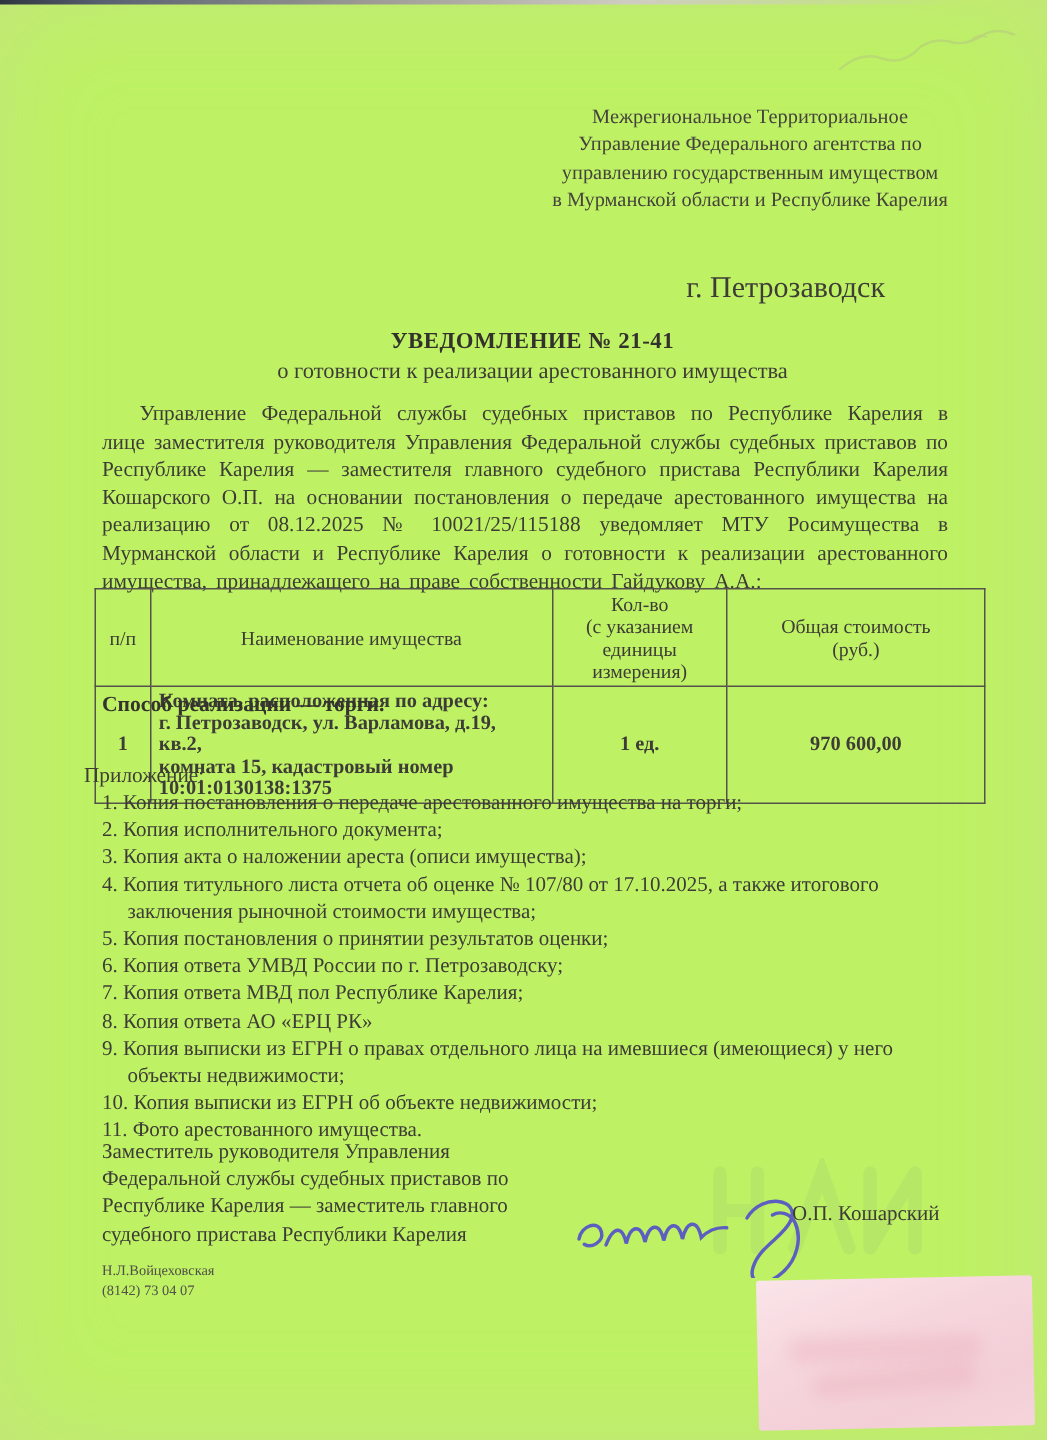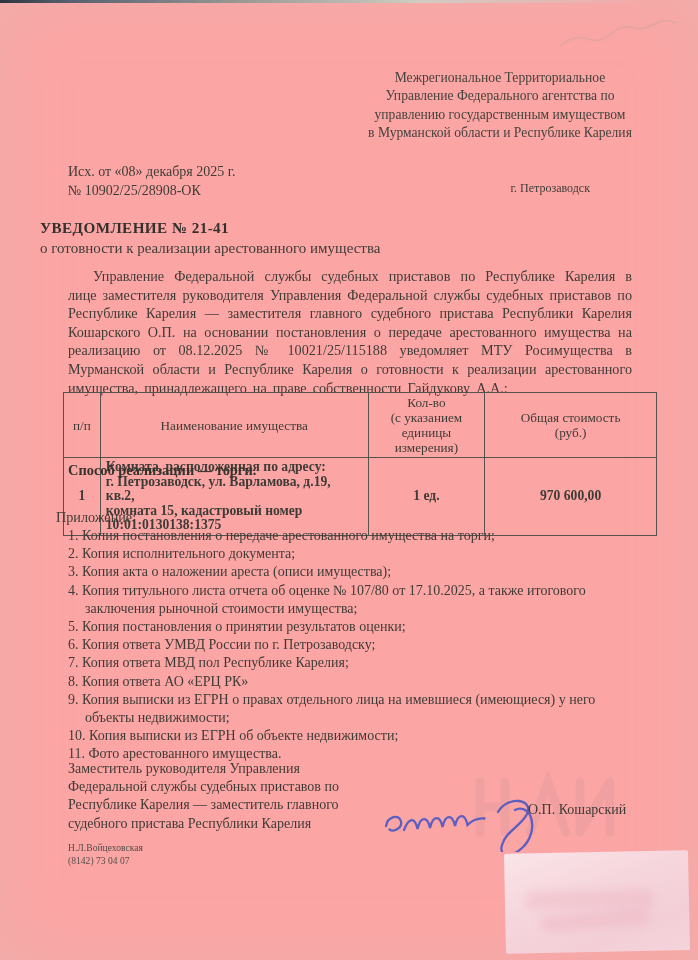--- a/index.html
+++ b/index.html
@@ -1,33 +1,33 @@
 <!DOCTYPE html>
 <html><head>
 <meta charset="utf-8">
 <style>
   html,body{margin:0;padding:0;background:#ffffff;}
   .page{
     position:relative;width:698px;height:960px;overflow:hidden;
-    background:#fca5a5;
+    background:#bef264;
     box-shadow:inset 0 0 70px rgba(205,198,182,0.28);
     font-family:"Liberation Serif", serif;
     color:#3e3c36;
   }
   .top-edge{
     position:absolute;left:0;top:0;width:698px;height:3px;
     background:linear-gradient(to right,#2f3540 0%,#596070 10%,#9b9a94 35%,#cfccc2 60%,rgba(231,228,219,0) 92%);
   }
   .agency{
     position:absolute;left:352px;top:69px;width:296px;
     text-align:center;font-size:13.6px;line-height:18.4px;color:#45433c;
   }
   .ref-block{position:absolute;left:68px;top:163px;font-size:14px;line-height:18.5px;}
-  .city{position:absolute;right:108px;top:181px;font-size:12px;text-align:right;}
-  .title-block{position:absolute;left:40px;top:219px;width:630px;}
+  .city{position:absolute;right:108px;top:181px;font-size:20px;text-align:right;}
+  .title-block{position:absolute;left:40px;top:219px;width:630px;text-align:center;}
   .title-main{font-size:15.2px;font-weight:bold;letter-spacing:0.4px;color:#33312c;}
   .title-sub{font-size:15px;margin-top:3px;}
   .body-par{
     position:absolute;left:68px;top:267px;width:564px;
     font-size:14.2px;line-height:18.6px;text-align:justify;text-indent:25px;
     word-spacing:2.5px;
   }
   table.prop{
     position:absolute;left:63px;top:392px;width:594px;
     border-collapse:collapse;table-layout:fixed;
@@ -76,24 +76,20 @@
     <path d="M96 14 q6 -4 10 -1" fill="none" stroke="#b3aa9b" stroke-width="1.3" opacity="0.5"></path>
   </svg>
 
   <div class="agency">
     <div>Межрегиональное Территориальное</div>
     <div>Управление Федерального агентства по</div>
     <div>управлению государственным имуществом</div>
     <div>в Мурманской области и Республике Карелия</div>
   </div>
 
-  <div class="ref-block">
-    <div>Исх. от «08» декабря 2025 г.</div>
-    <div>№ 10902/25/28908-ОК</div>
-  </div>
 
   <div class="city">г. Петрозаводск</div>
 
   <div class="title-block">
     <div class="title-main">УВЕДОМЛЕНИЕ № 21-41</div>
     <div class="title-sub">о готовности к реализации арестованного имущества</div>
   </div>
 
   <div class="body-par">Управление Федеральной службы судебных приставов по Республике Карелия в лице заместителя руководителя Управления Федеральной службы судебных приставов по Республике Карелия — заместителя главного судебного пристава Республики Карелия Кошарского О.П. на основании постановления о передаче арестованного имущества на реализацию от 08.12.2025 № 10021/25/115188 уведомляет МТУ Росимущества в Мурманской области и Республике Карелия о готовности к реализации арестованного имущества, принадлежащего на праве собственности Гайдукову А.А.:</div>
 

